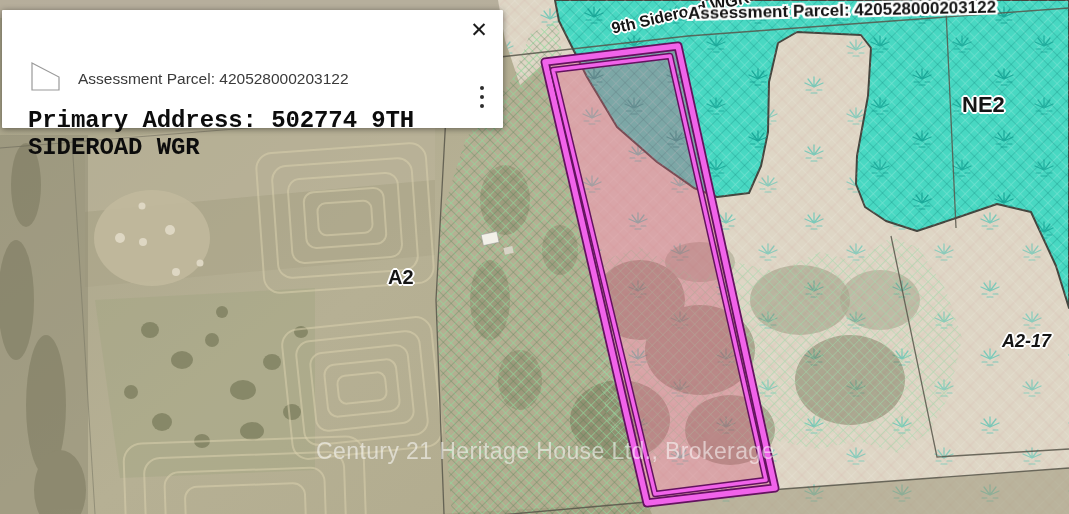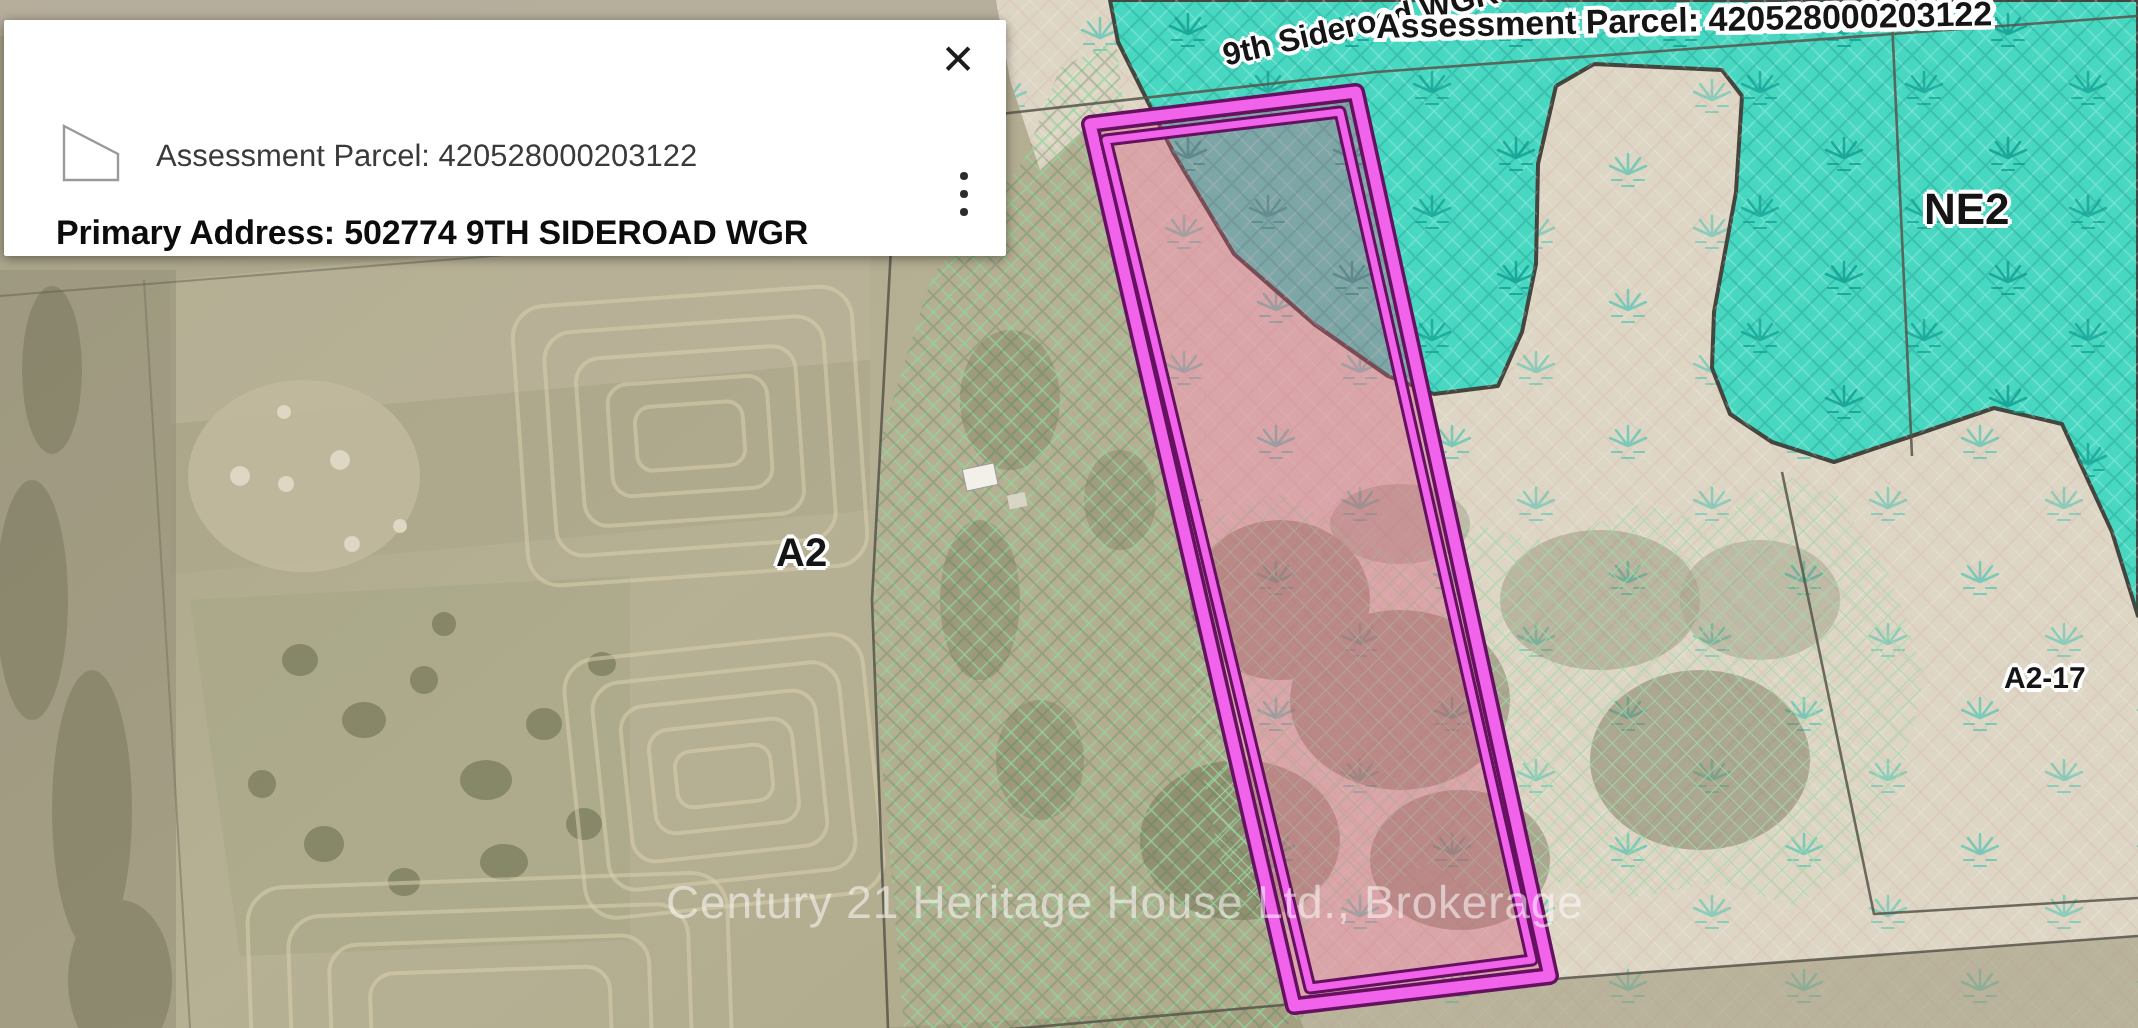--- a/index.html
+++ b/index.html
@@ -7,44 +7,44 @@
        font-family:"Liberation Sans", sans-serif;background:#ada878;}
   #stage{position:absolute;inset:0;width:1069px;height:514px;}
   svg#map{position:absolute;left:0;top:0;}
 
   
   .maplabel{position:absolute;color:#151515;font-weight:600;white-space:nowrap;
     text-shadow:-2px 0 0 #fff,2px 0 0 #fff,0 -2px 0 #fff,0 2px 0 #fff,
                 -1px -1px 0 #fff,1px 1px 0 #fff,-1px 1px 0 #fff,1px -1px 0 #fff;}
   .lbl-a2{left:388px;top:266px;font-size:20px;}
   .lbl-ne2{left:937px;top:92px;font-size:22px;padding-left:25px;}
-  .lbl-a217{left:1002px;top:331px;font-size:15px;}
+  .lbl-a217{left:1002px;top:331px;font-size:18px;font-style:italic;}
   .lbl-road{left:612px;top:20px;font-size:16px;font-weight:700;
             transform:rotate(-13deg);transform-origin:0 50%;}
   .lbl-tooltip{left:688px;top:4px;font-size:17px;font-weight:700;
             transform:rotate(-1.2deg);transform-origin:0 50%;
             text-shadow:-2px 0 0 #fff,2px 0 0 #fff,0 -2px 0 #fff,0 2px 0 #fff,
             -2px -2px 0 #fff,2px 2px 0 #fff,-2px 2px 0 #fff,2px -2px 0 #fff,
             -3px 0 0 #fff,3px 0 0 #fff;}
   .watermark{position:absolute;left:316px;top:438px;font-size:23px;
-    color:rgba(253,253,253,.55);letter-spacing:.4px;font-weight:400;margin-left:17px;}
+    color:rgba(253,253,253,.55);letter-spacing:.4px;font-weight:400;}
 
   
   .popup{position:absolute;left:2px;top:10px;width:501px;height:118px;
     background:#ffffff;box-shadow:0 1px 6px rgba(0,0,0,.45);border-radius:1px;}
   .popup .close{position:absolute;right:12px;top:8px;width:24px;height:24px;
     border:none;background:none;cursor:pointer;font-size:21px;line-height:24px;
     color:#1c1c1c;padding:0;font-family:"DejaVu Sans", sans-serif;}
   .popup .dots{position:absolute;right:17px;top:74px;display:flex;
     flex-direction:column;gap:5px;cursor:pointer;padding:2px;}
   .popup .dots i{width:4px;height:4px;border-radius:50%;background:#2d2d2d;display:block;}
   .popup .icon{position:absolute;left:28px;top:50px;}
   .popup .row1{position:absolute;left:76px;top:60px;font-size:15.5px;color:#3a3a3a;}
-  .popup .row2{position:absolute;left:26px;top:97px;font-size:17px;
-    font-weight:700;color:#0c0c0c;letter-spacing:-.1px;}
+  .popup .row2{position:absolute;left:26px;top:97px;font-size:24px;
+    font-weight:700;color:#0c0c0c;letter-spacing:-.1px;font-family:Liberation Mono, monospace;}
 </style>
 </head>
 <body>
 
 <div id="stage">
 
 <svg id="map" width="1069" height="514" viewBox="0 0 1069 514">
   <defs>
     <linearGradient id="farmGrad" x1="0" y1="0" x2="1" y2="0.6">
       <stop offset="0" stop-color="#a8a389"></stop>

